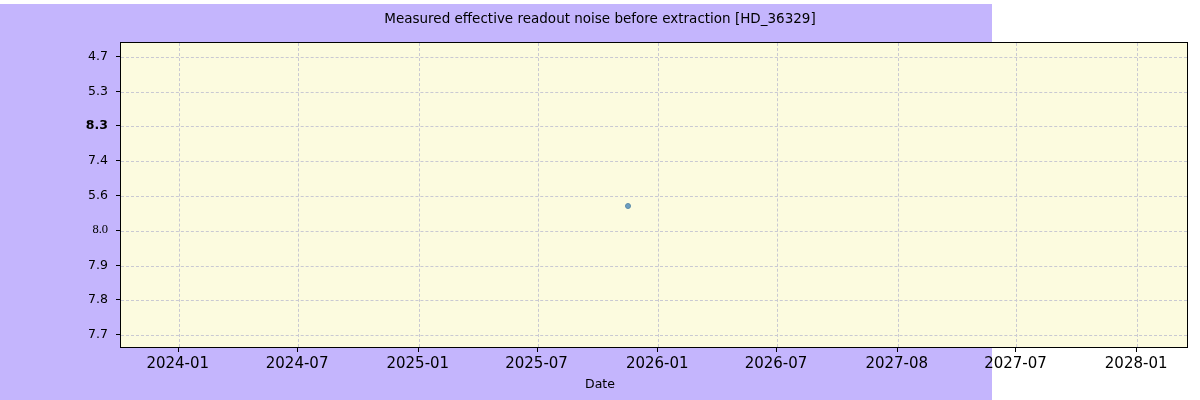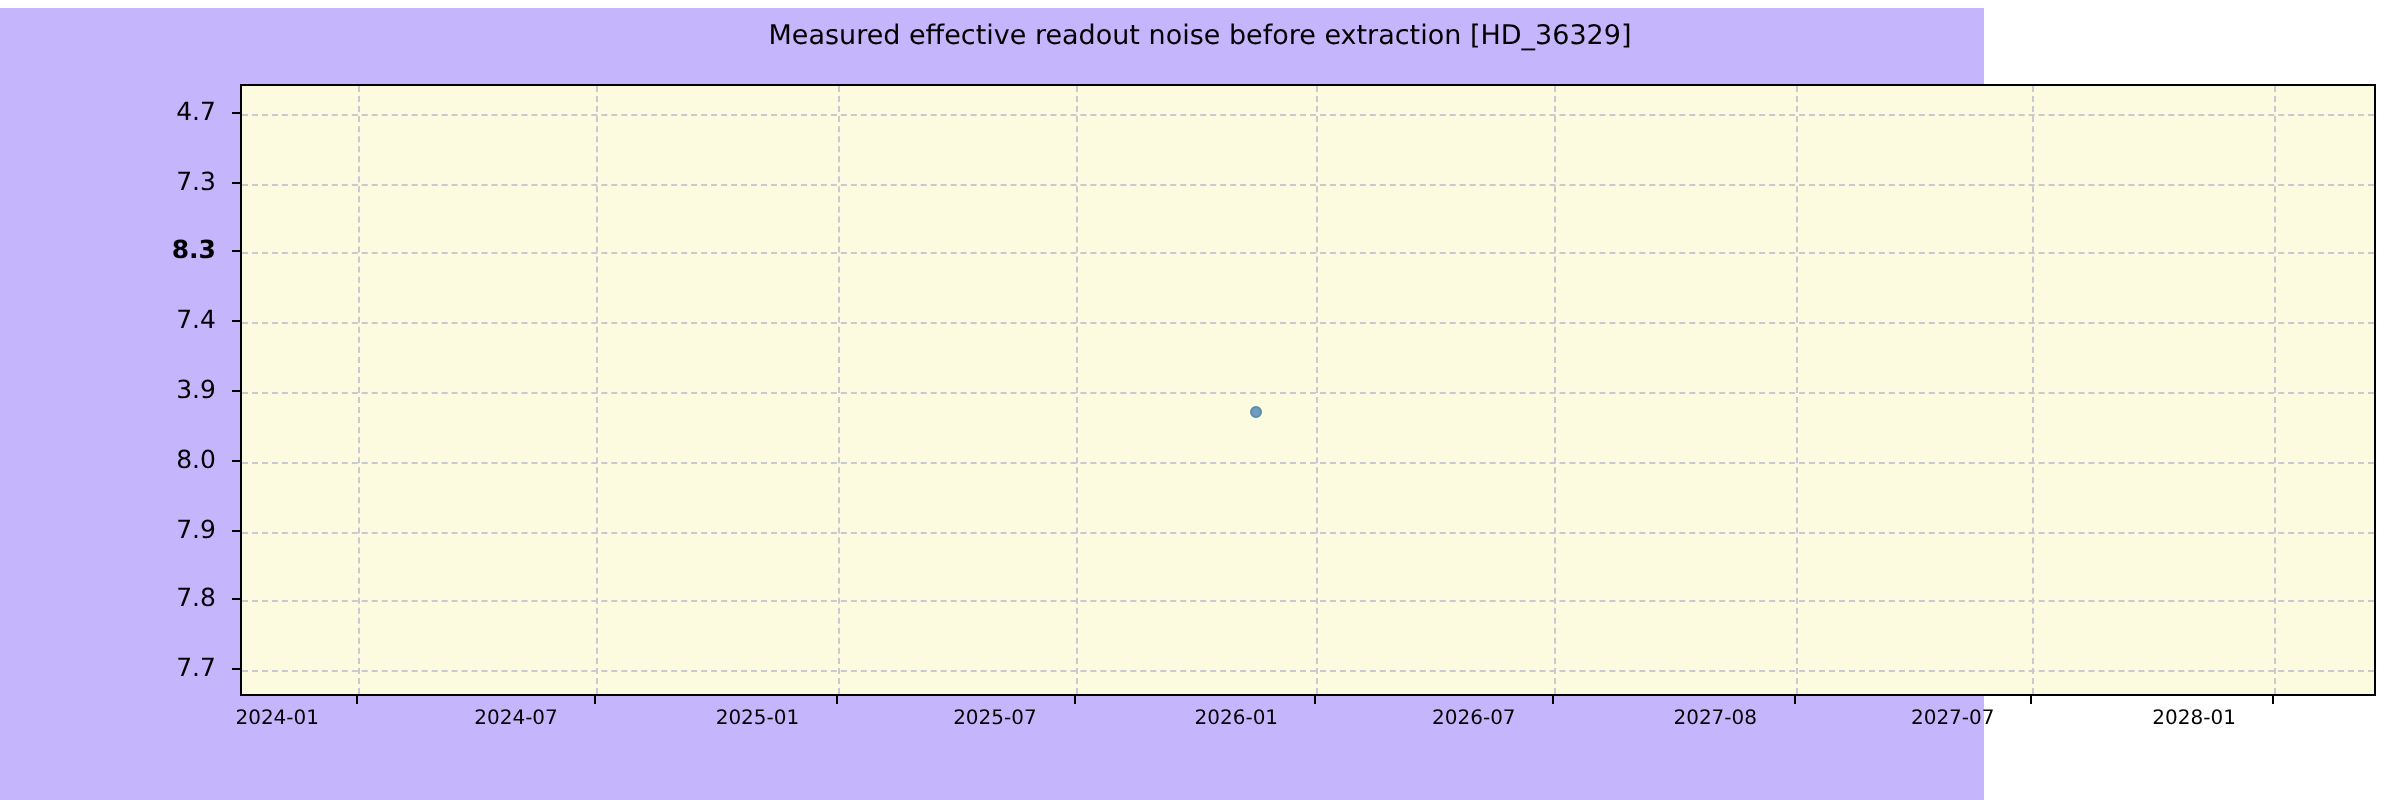--- a/index.html
+++ b/index.html
@@ -86,21 +86,22 @@
     width: 4px;
     height: 0;
     border-top: 1.2px solid #000000;
   }
   
   .xtick-label {
     position: absolute;
     top: 350px;
     width: 120px;
     margin-left: -60px;
-    font-size: 10px;
+    text-align: center;
+    font-size: 15px;
     color: #000000;
     white-space: nowrap;
   }
   .xtick-mark {
     position: absolute;
     top: 344px;
     height: 4px;
     width: 0;
     border-left: 1.2px solid #000000;
   }
@@ -114,20 +115,21 @@
     color: #000000;
   }
 </style>
 </head>
 <body>
 
 <div id="figure">
 
   <div id="chart-title">Measured effective readout noise before extraction [HD_36329]</div>
 
+  <div id="xlabel">Date</div>
 
   <div id="plot-area">
     <div id="grid-h">
         <div class="gridline-h" style="top: 292.091px;"></div>
         <div class="gridline-h" style="top: 257.318px;"></div>
         <div class="gridline-h" style="top: 222.545px;"></div>
         <div class="gridline-h" style="top: 187.773px;"></div>
         <div class="gridline-h" style="top: 153px;"></div>
         <div class="gridline-h" style="top: 118.227px;"></div>
         <div class="gridline-h" style="top: 83.4545px;"></div>
@@ -151,29 +153,29 @@
   </div>
 
   <div id="y-axis">
       <div class="ytick-mark" style="left: 116px; top: 330.091px;"></div>
       <div class="ytick-label" style="left: 50px; width: 58px; right: auto; top: 322.091px;">7.7</div>
       <div class="ytick-mark" style="left: 116px; top: 295.318px;"></div>
       <div class="ytick-label" style="left: 50px; width: 58px; right: auto; top: 287.318px;">7.8</div>
       <div class="ytick-mark" style="left: 116px; top: 260.545px;"></div>
       <div class="ytick-label" style="left: 50px; width: 58px; right: auto; top: 252.545px;">7.9</div>
       <div class="ytick-mark" style="left: 116px; top: 225.773px;"></div>
-      <div class="ytick-label" style="left: 50px; width: 58px; right: auto; top: 217.773px;">8.0</div>
+      <div class="ytick-label" style="left: 50px; width: 58px; right: auto; top: 217.773px; font-family: Liberation Serif, serif;">8.0</div>
       <div class="ytick-mark" style="left: 116px; top: 191px;"></div>
-      <div class="ytick-label" style="left: 50px; width: 58px; right: auto; top: 183px;">3.9</div>
+      <div class="ytick-label" style="left: 50px; width: 58px; right: auto; top: 183px;">5.6</div>
       <div class="ytick-mark" style="left: 116px; top: 156.227px;"></div>
       <div class="ytick-label" style="left: 50px; width: 58px; right: auto; top: 148.227px;">7.4</div>
       <div class="ytick-mark" style="left: 116px; top: 121.455px;"></div>
       <div class="ytick-label" style="left: 50px; width: 58px; right: auto; top: 113.455px; font-weight: bold;">8.3</div>
       <div class="ytick-mark" style="left: 116px; top: 86.6818px;"></div>
-      <div class="ytick-label" style="left: 50px; width: 58px; right: auto; top: 78.6818px;">7.3</div>
+      <div class="ytick-label" style="left: 50px; width: 58px; right: auto; top: 78.6818px;">5.3</div>
       <div class="ytick-mark" style="left: 116px; top: 51.9091px;"></div>
       <div class="ytick-label" style="left: 50px; width: 58px; right: auto; top: 43.9091px;">4.7</div>
     </div>
   <div id="x-axis">
       <div class="xtick-mark" style="left: 177.73px;"></div>
       <div class="xtick-label" style="left: 177.73px;">2024-01</div>
       <div class="xtick-mark" style="left: 297.125px;"></div>
       <div class="xtick-label" style="left: 297.125px;">2024-07</div>
       <div class="xtick-mark" style="left: 417.833px;"></div>
       <div class="xtick-label" style="left: 417.833px;">2025-01</div>

